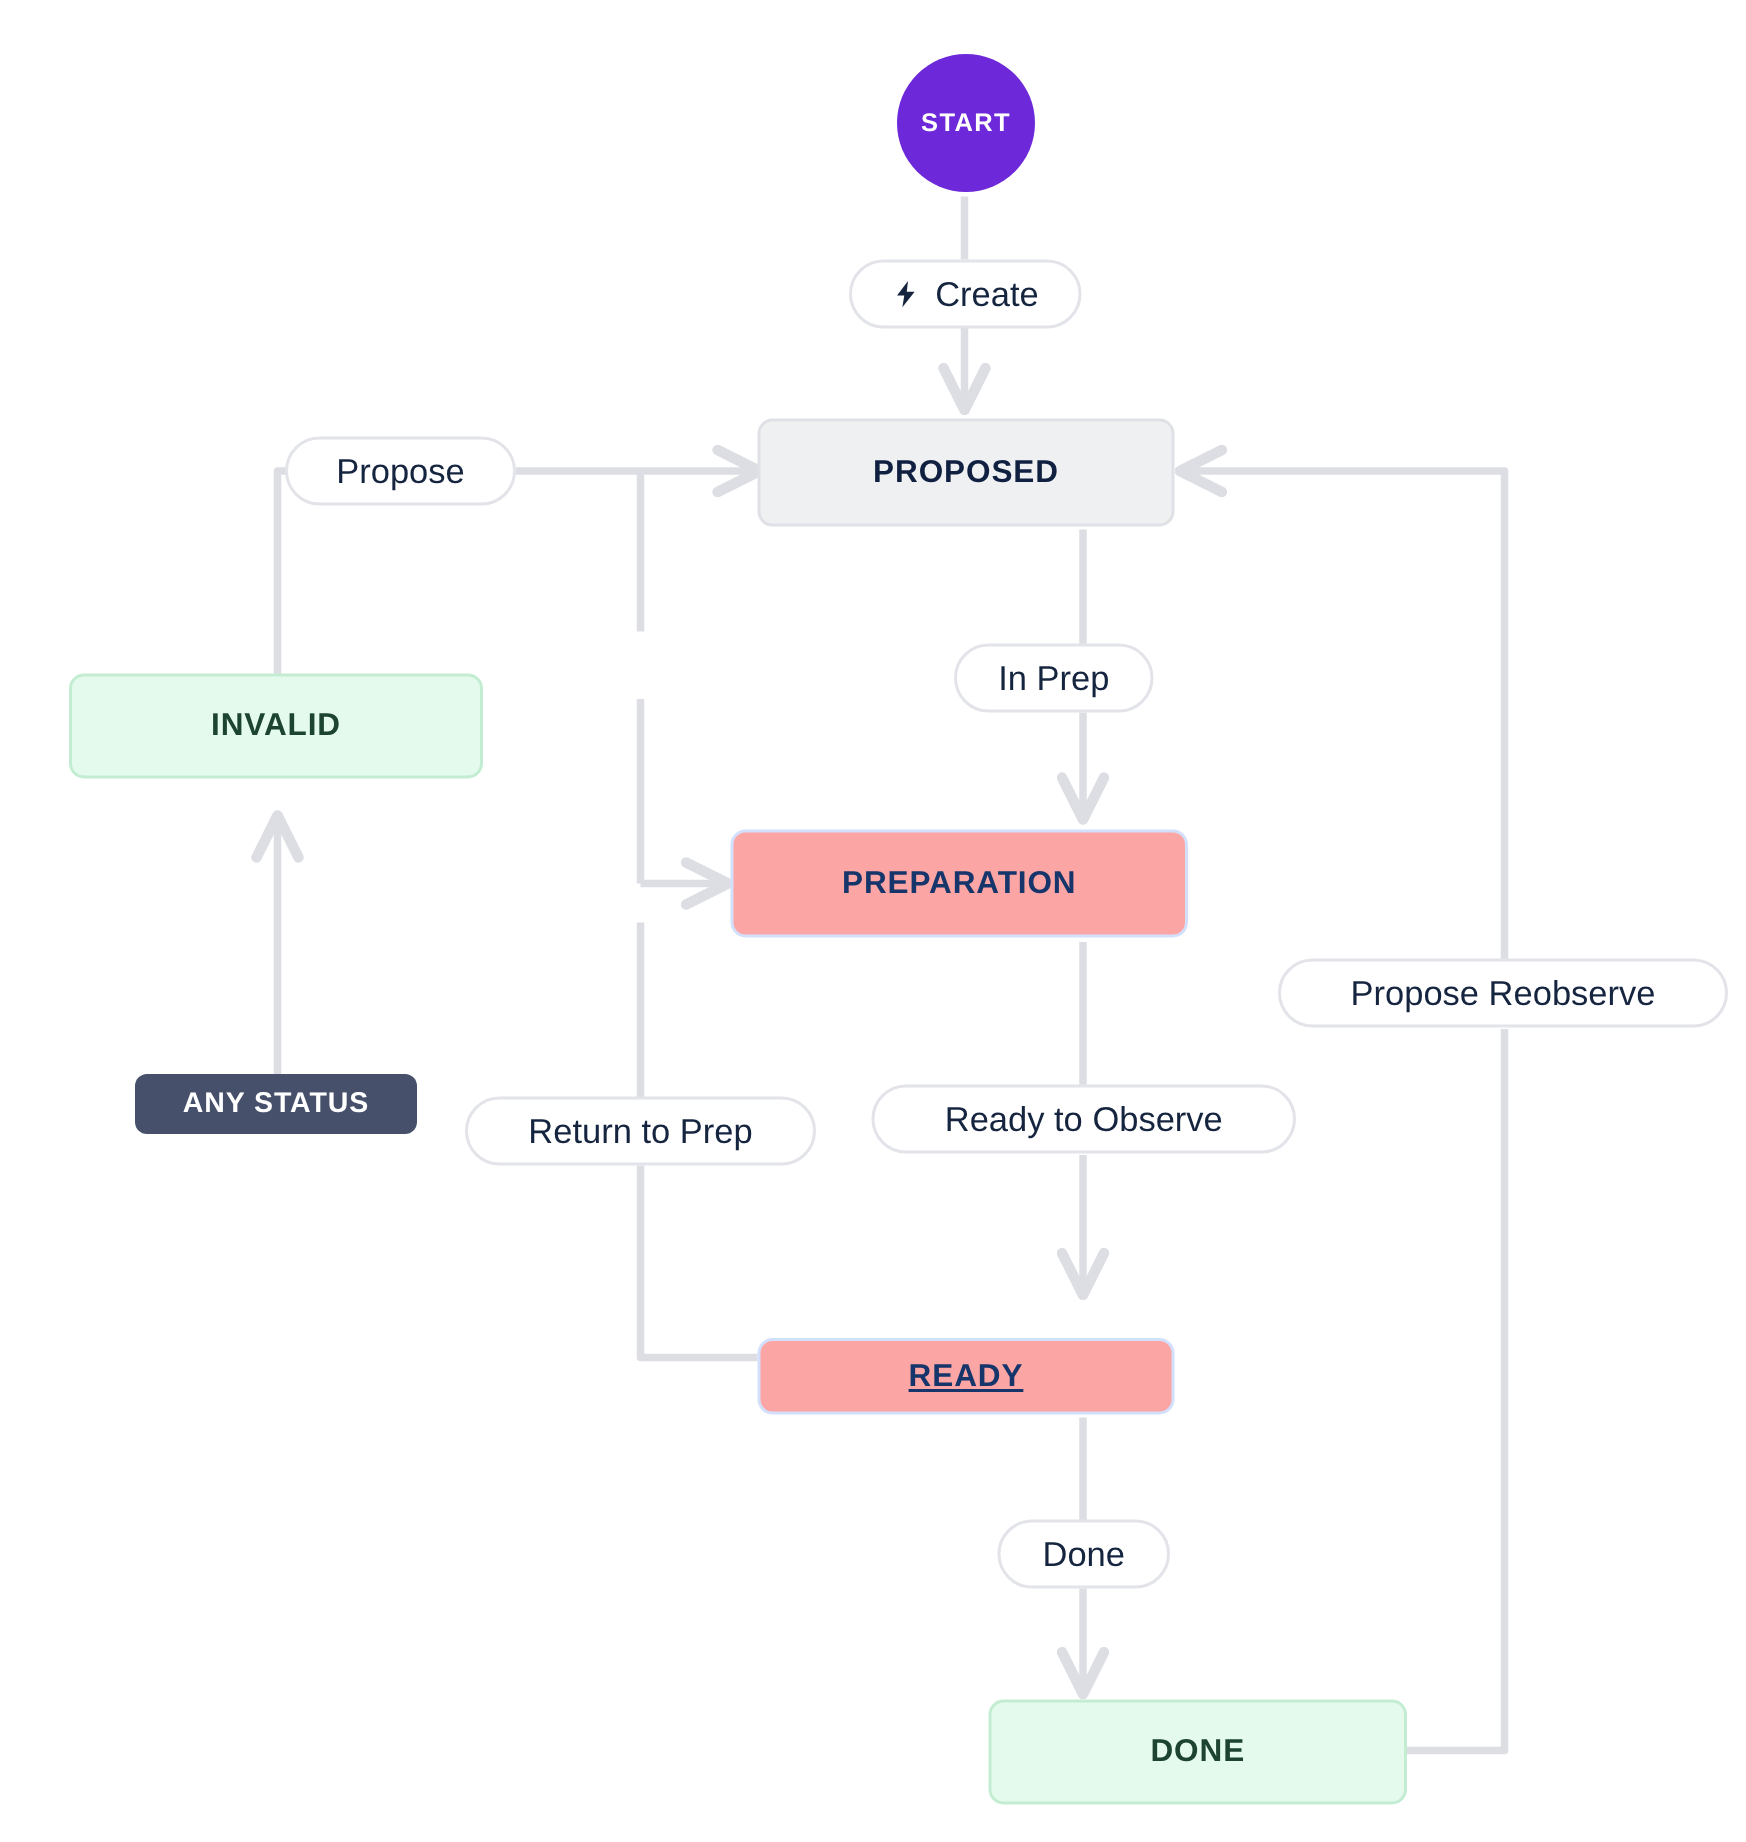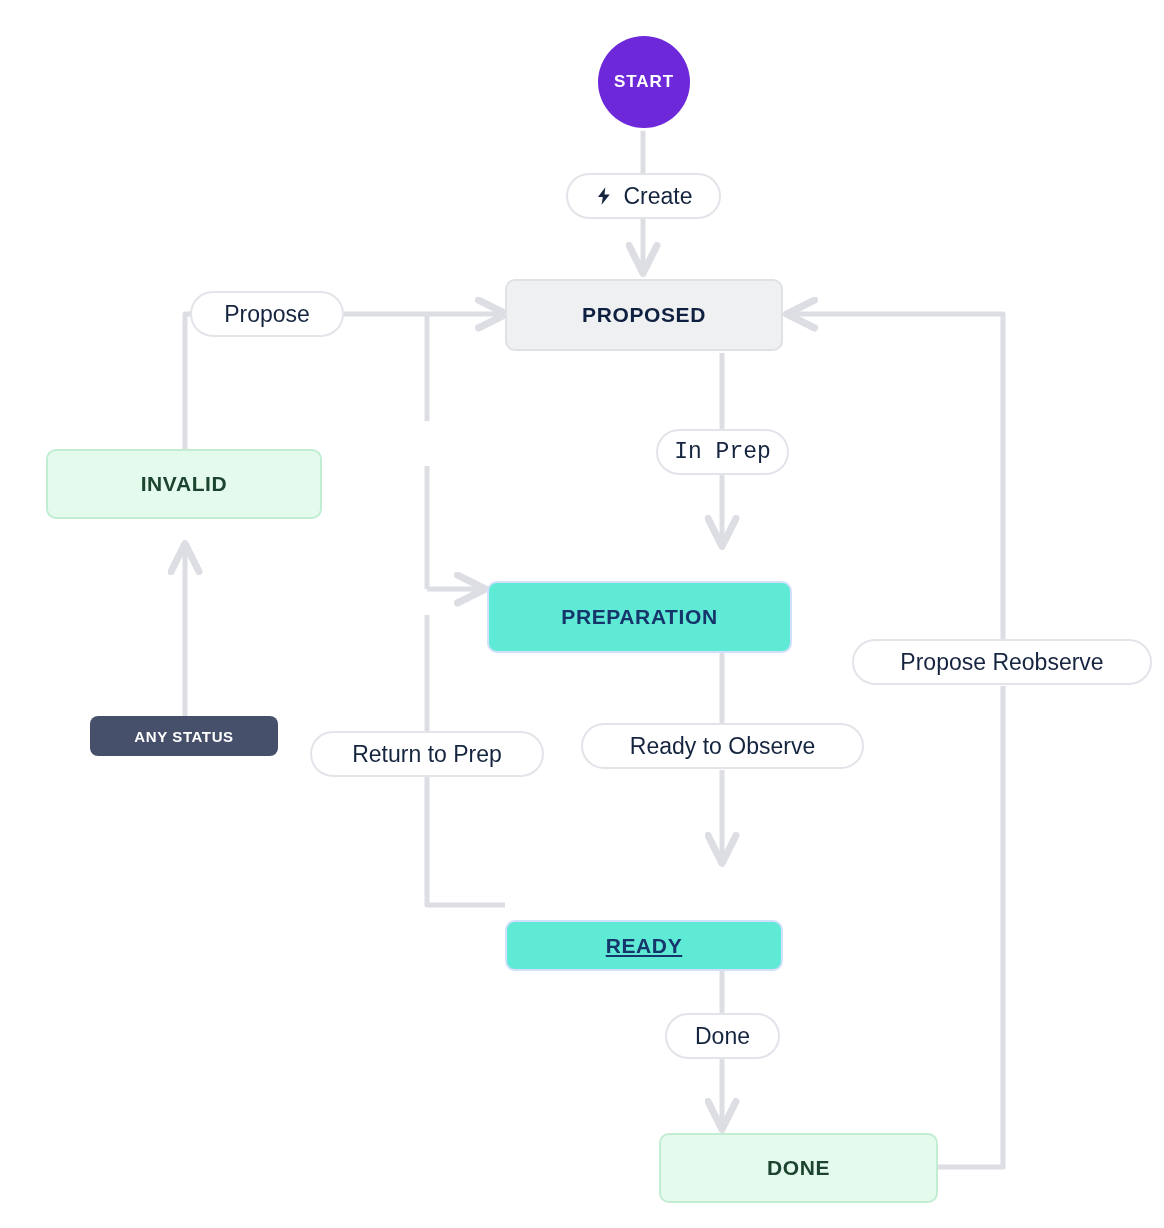--- a/index.html
+++ b/index.html
@@ -53,43 +53,42 @@
     letter-spacing: 0.9px;
     z-index: 3;
   }
   .node-gray {
     background: #eff0f2;
     border-color: #dfe1e6;
     color: #0f2040;
     font-size: 21px;
   }
   .node-blue {
-    background: #5eead4;
+    background: #fca5a5;
     border-color: #d3e0fb;
     color: #15356b;
     font-size: 21px;
-    margin-top: 28px;
   }
   .node-green {
     background: #e4faec;
     border-color: #c3edd3;
     color: #1d4430;
     font-size: 21px;
   }
   .badge-any {
     position: absolute;
     box-sizing: border-box;
     display: flex;
     align-items: center;
     justify-content: center;
     background: #46506a;
     color: #ffffff;
     border-radius: 8px;
     font-weight: bold;
-    font-size: 15px;
+    font-size: 19px;
     letter-spacing: 0.6px;
     z-index: 4;
   }
   .edge-label {
     position: absolute;
     box-sizing: border-box;
     display: flex;
     align-items: center;
     justify-content: center;
     gap: 9px;
@@ -193,21 +192,21 @@
       </svg>
     </span>
     <span>Create</span>
   </div>
 
   <div class="edge-label" style="left:190px; top:291px; width:154px; height:46px;">
     <span>Propose</span>
   </div>
 
 
-  <div class="edge-label" style="left:656px; top:429px; width:133px; height:46px;font-family:Liberation Mono, monospace;">
+  <div class="edge-label" style="left:636px; top:429px; width:133px; height:46px;">
     <span>In Prep</span>
   </div>
 
   <div class="edge-label" style="left:310px; top:731px; width:234px; height:46px;">
     <span>Return to Prep</span>
   </div>
 
   <div class="edge-label" style="left:581px; top:723px; width:283px; height:46px;">
     <span>Ready to Observe</span>
   </div>

